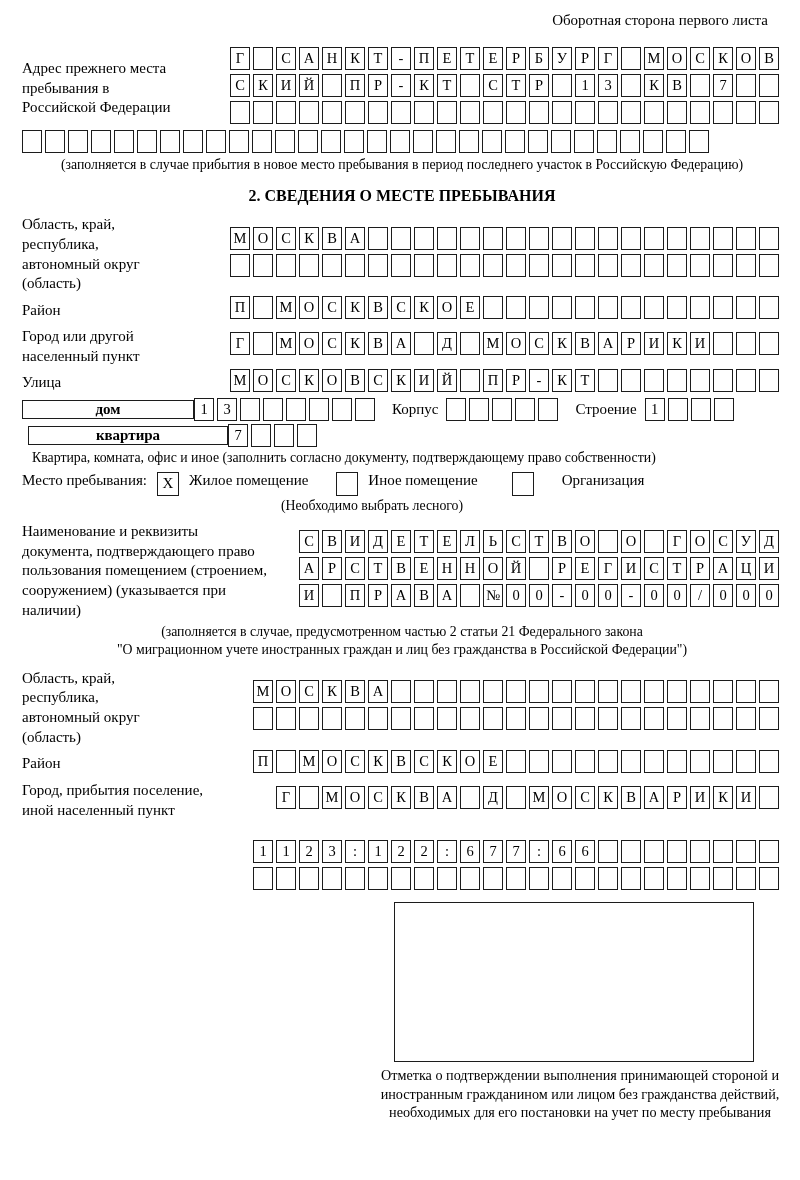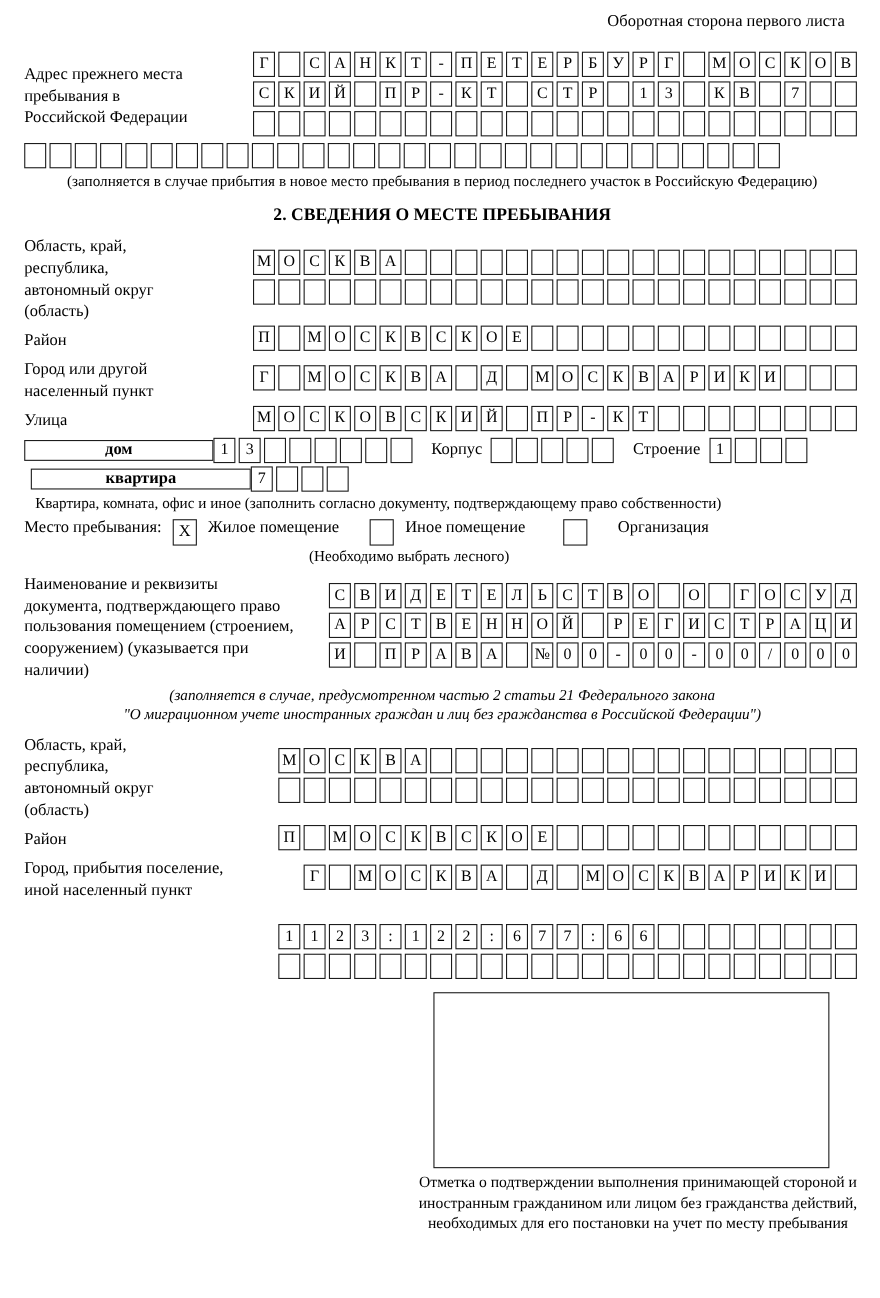--- a/index.html
+++ b/index.html
@@ -36,21 +36,21 @@
   .note.left { text-align: left; margin-left: 10px; }
 
   .section-title {
     font-weight: bold; font-size: 16px; text-align: center;
     margin: 14px 0 8px 0;
   }
   .sub-title {
     font-weight: bold; font-size: 15.5px; text-align: center;
     margin: 6px 0 4px 0;
   }
-  .sub-note { font-size: 13.8px; text-align: center; line-height: 1.3; margin-bottom: 8px; font-style: italic; }
+  .sub-note { font-size: 13.8px; text-align: center; line-height: 1.3; margin-bottom: 8px; }
 
   .inline-row { display: flex; align-items: center; margin-bottom: 3px; }
   .wide-box {
     border: 1.6px solid #1c1c1c; height: 19px;
     display: flex; align-items: center; justify-content: center;
     font-size: 15px; background: #fff; font-weight: bold;
   }
   .wide-box.house { width: 172px; }
   .wide-box.apartment { width: 200px; margin-left: 6px; }
   .inline-label { font-size: 15px; margin: 0 8px 0 14px; white-space: nowrap; }

